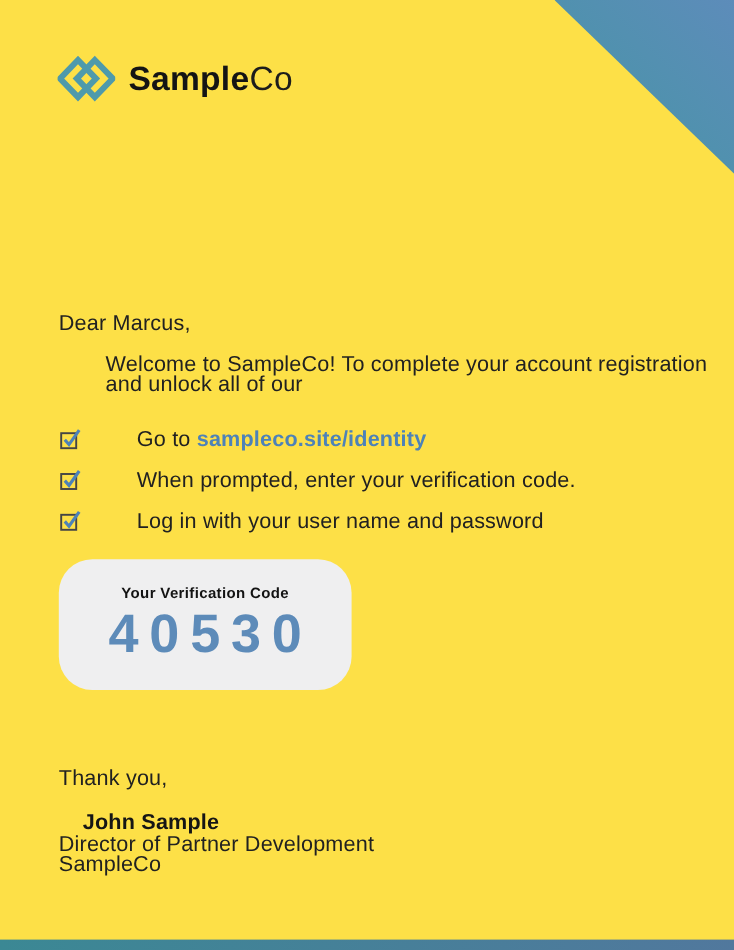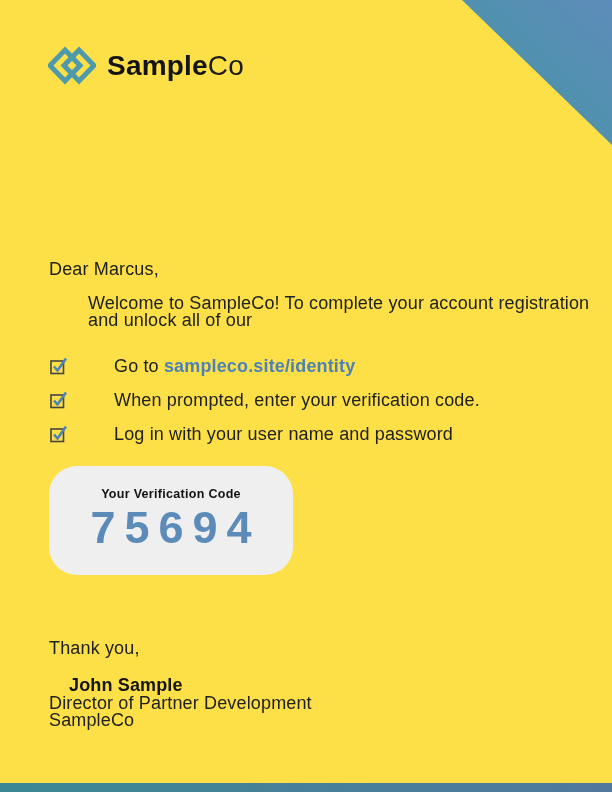--- a/index.html
+++ b/index.html
@@ -104,21 +104,21 @@
         <rect x="1" y="4" width="12.5" height="12.5" fill="none" stroke="#454545" stroke-width="1.6"></rect>
         <polyline points="4,9.5 7.5,13.5 16,1.5" fill="none" stroke="#4d82b8" stroke-width="2.6"></polyline>
       </svg>
       <span class="step-text">Log in with your user name and password</span>
     </div>
 
   </div>
 
   <div class="code-box">
     <div class="code-label">Your Verification Code</div>
-    <div class="code-value">75694</div>
+    <div class="code-value">40530</div>
   </div>
 
 
   <div class="txt closing">Thank you,</div>
 
   <div class="txt signature">
     <div class="sig-name">John Sample</div>
     <div>Director of Partner Development</div>
     <div>SampleCo</div>
   </div>

